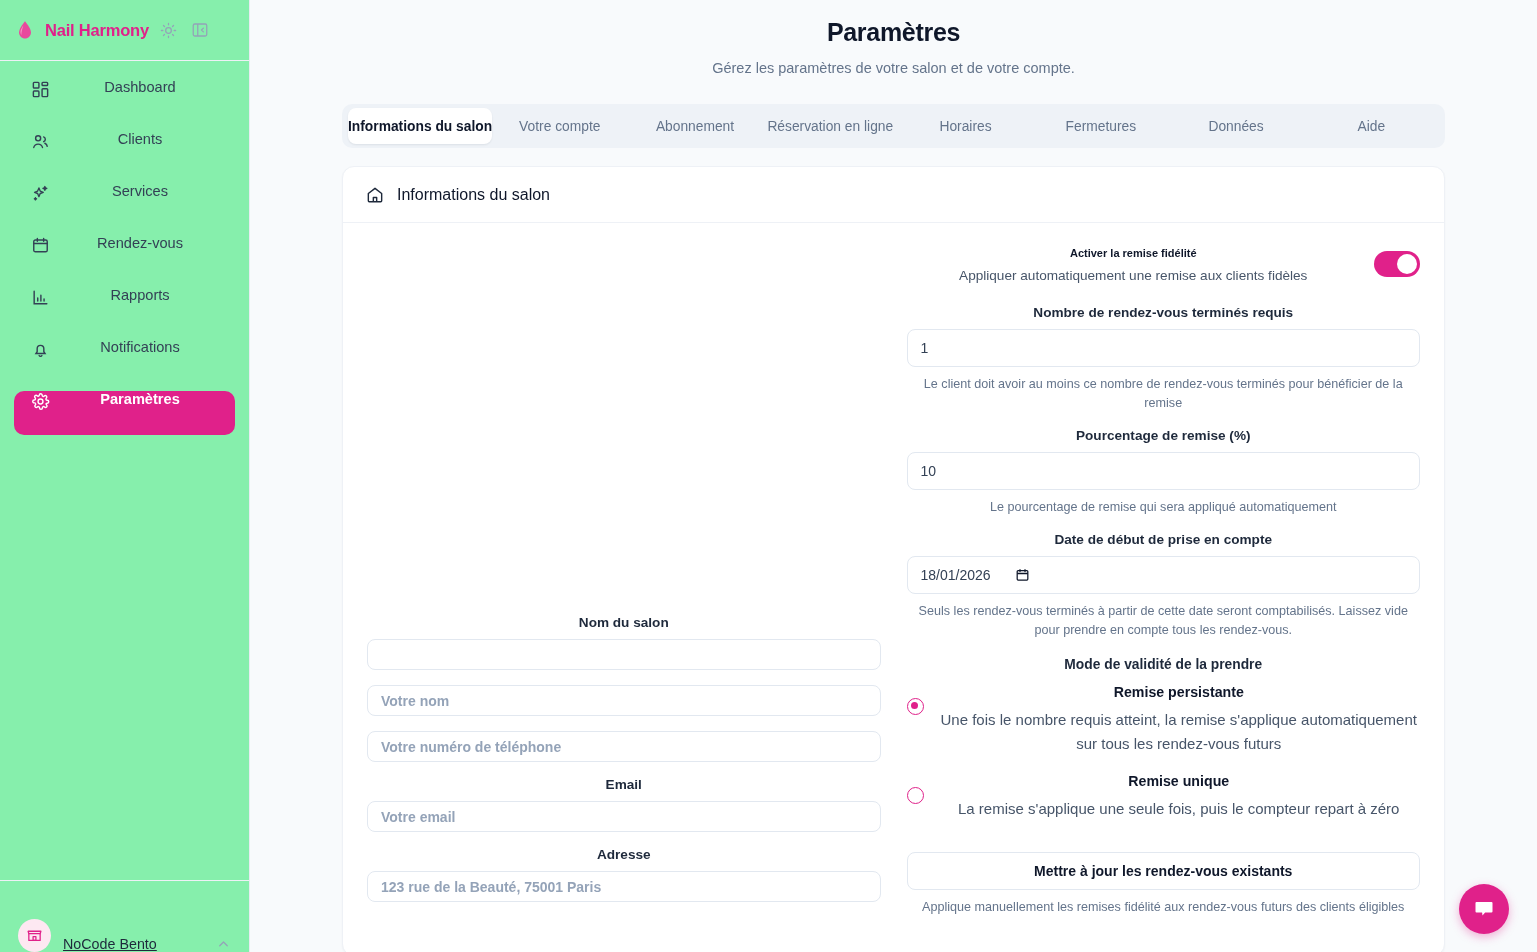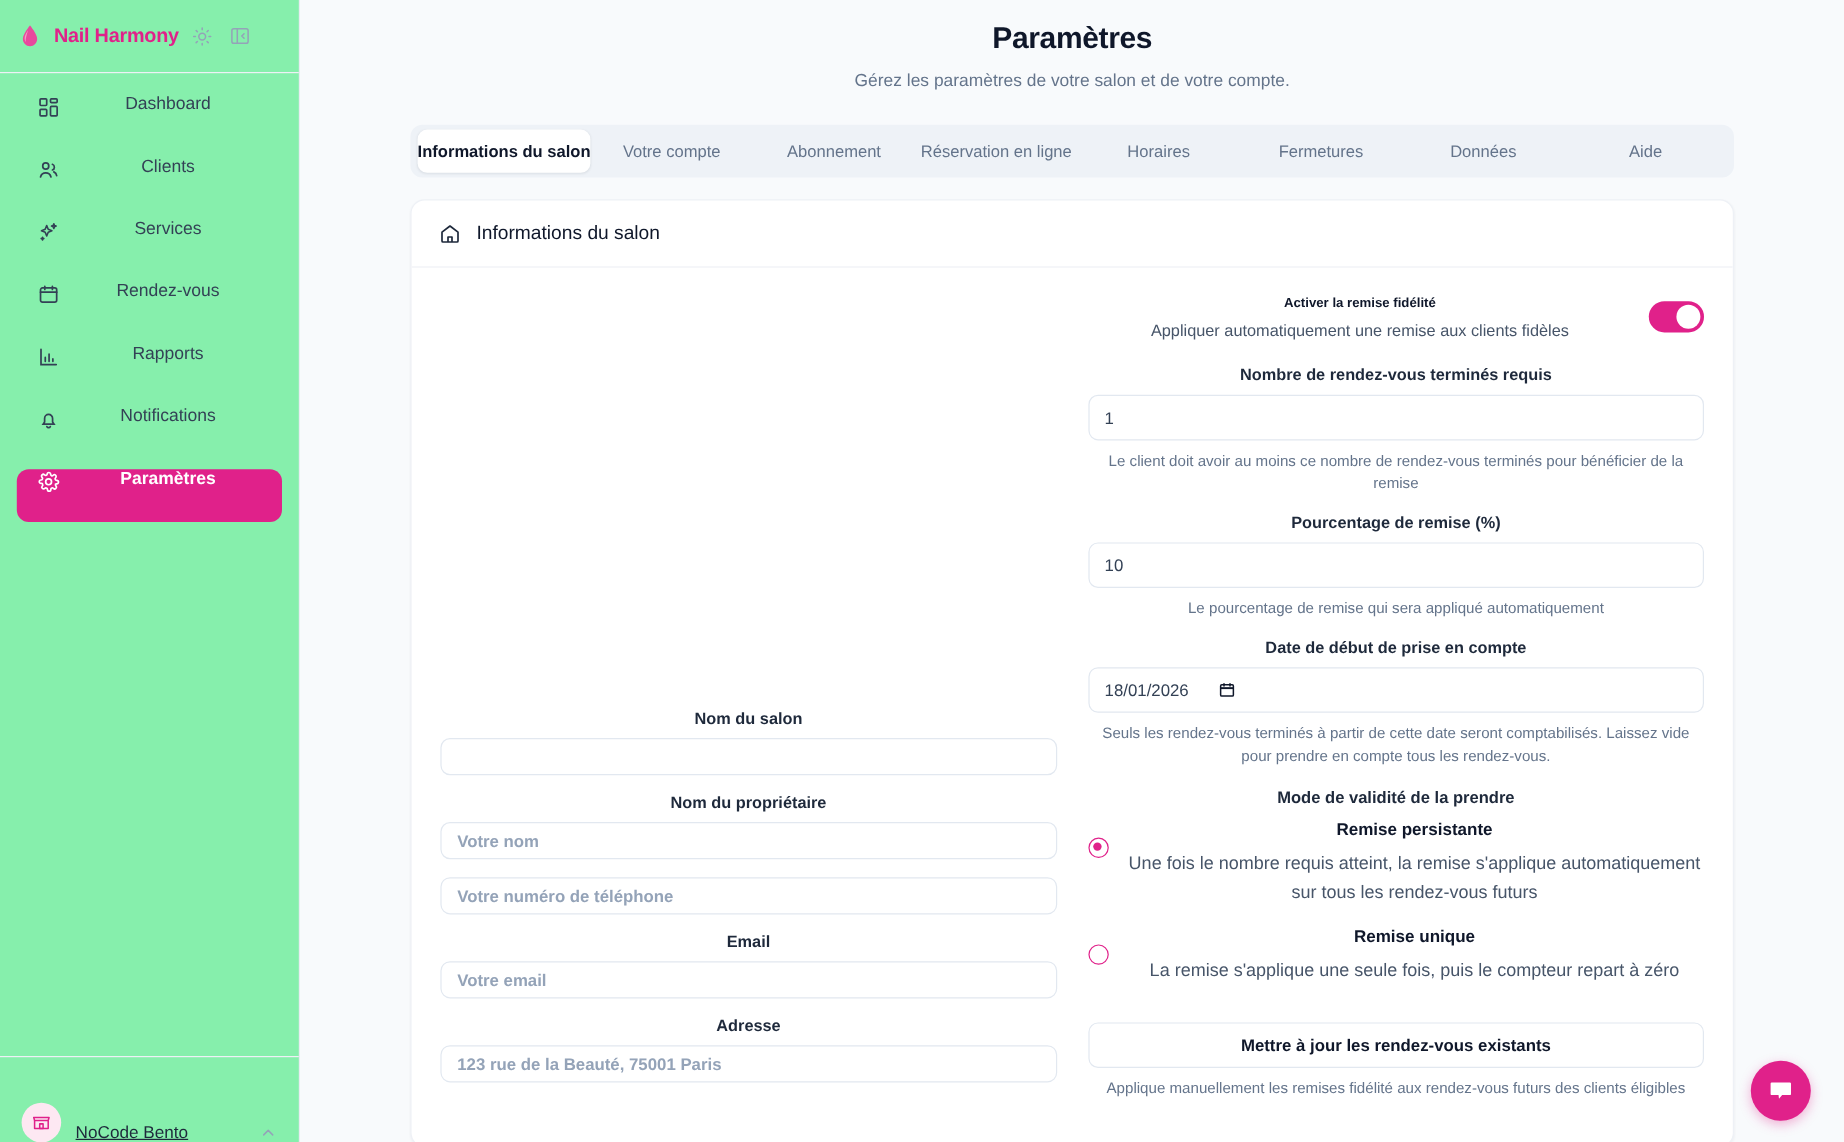--- a/index.html
+++ b/index.html
@@ -329,21 +329,20 @@
       </div>
 
       <div class="card-body">
 
         <div class="col">
           <div class="field">
             <label class="flabel">Nom du salon</label>
             <input class="finput tall" placeholder="" style="">
           </div>
           <div class="field">
-            <label class="flabel">Nom du propriétaire</label>
             <input class="finput tall" placeholder="Votre nom" style="">
           </div>
           <div class="field">
             <input class="finput tall" placeholder="Votre numéro de téléphone" style="">
           </div>
           <div class="field">
             <label class="flabel">Email</label>
             <input class="finput tall" placeholder="Votre email" style="">
           </div>
           <div class="field">

